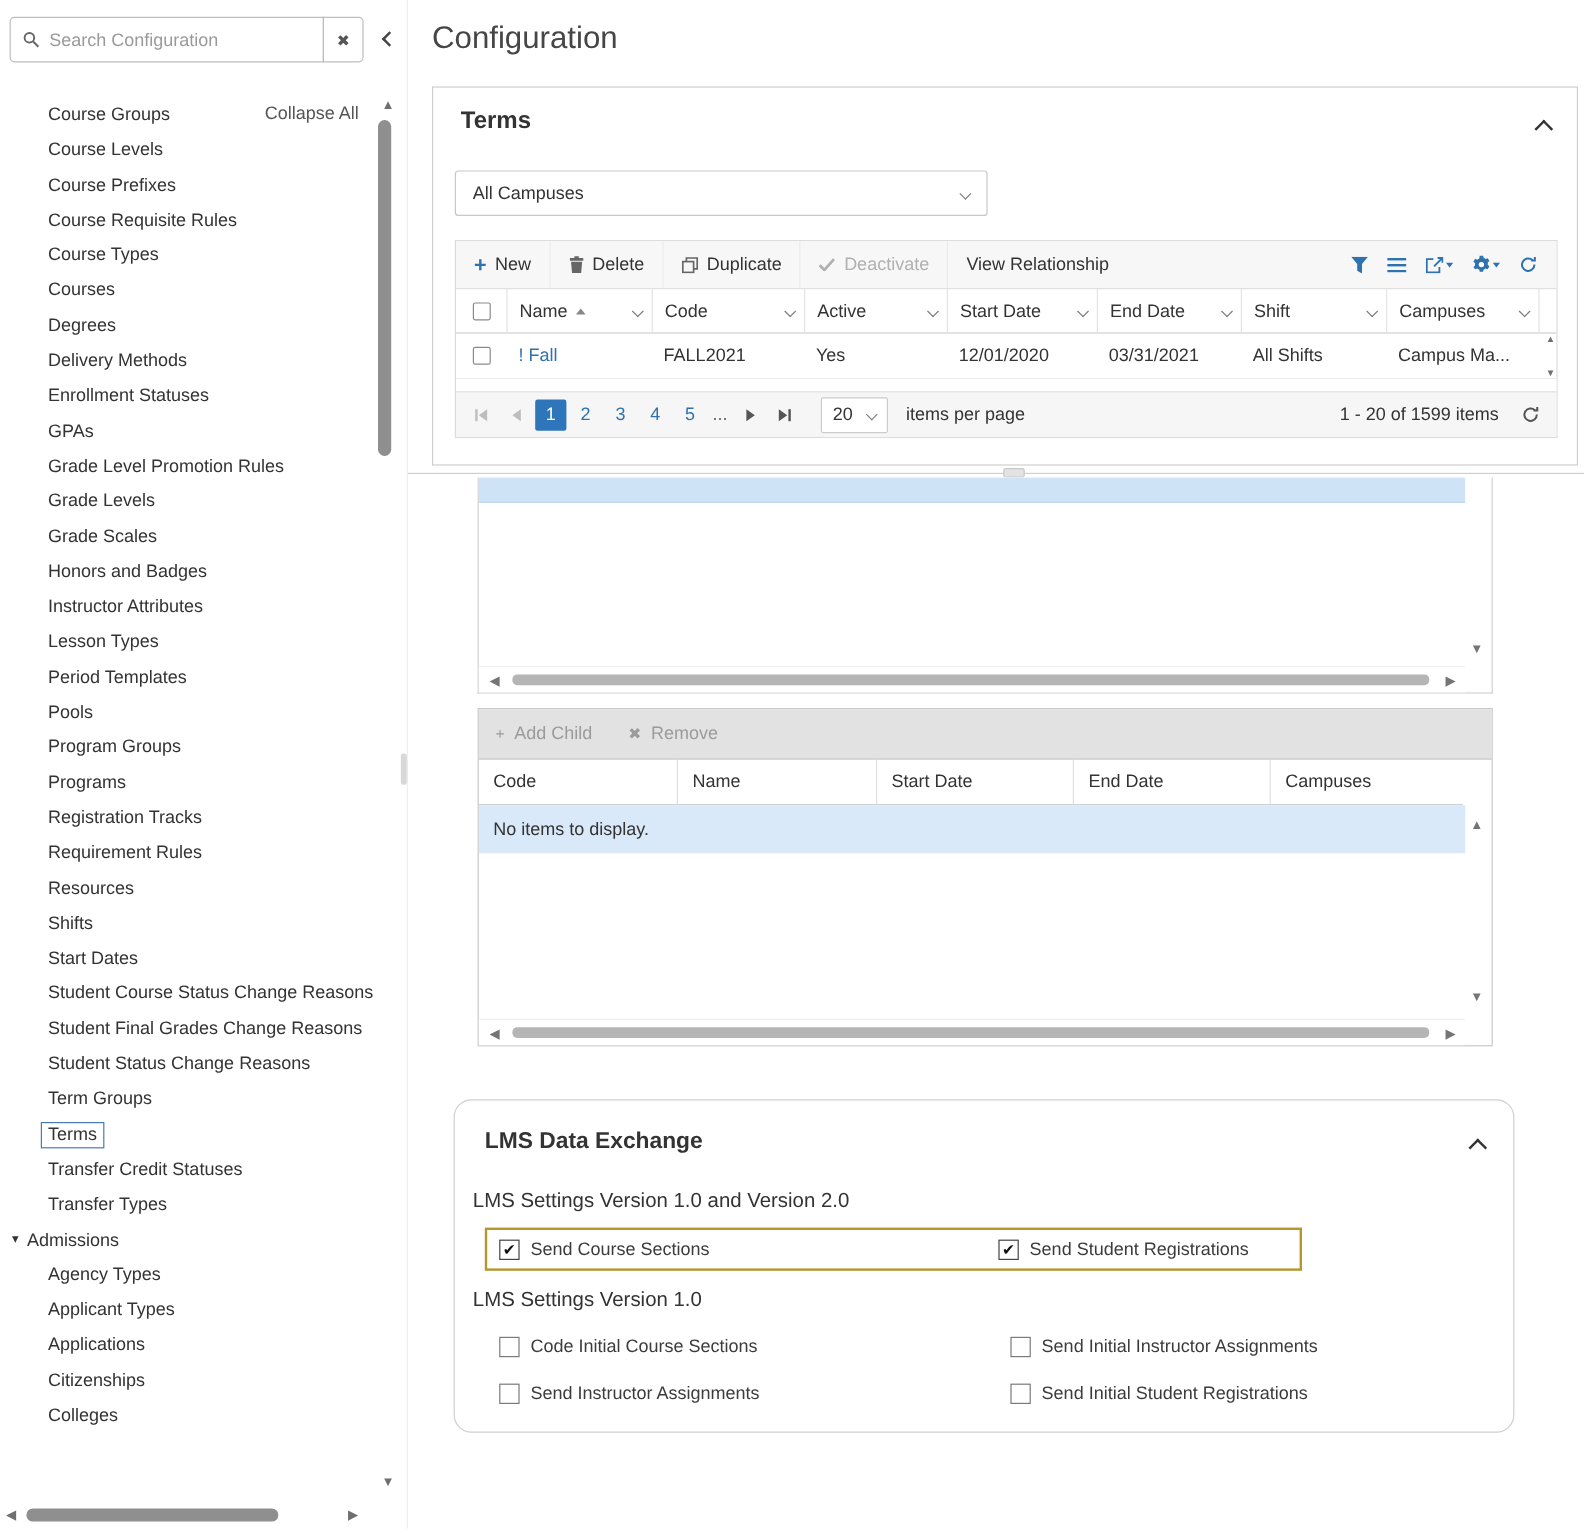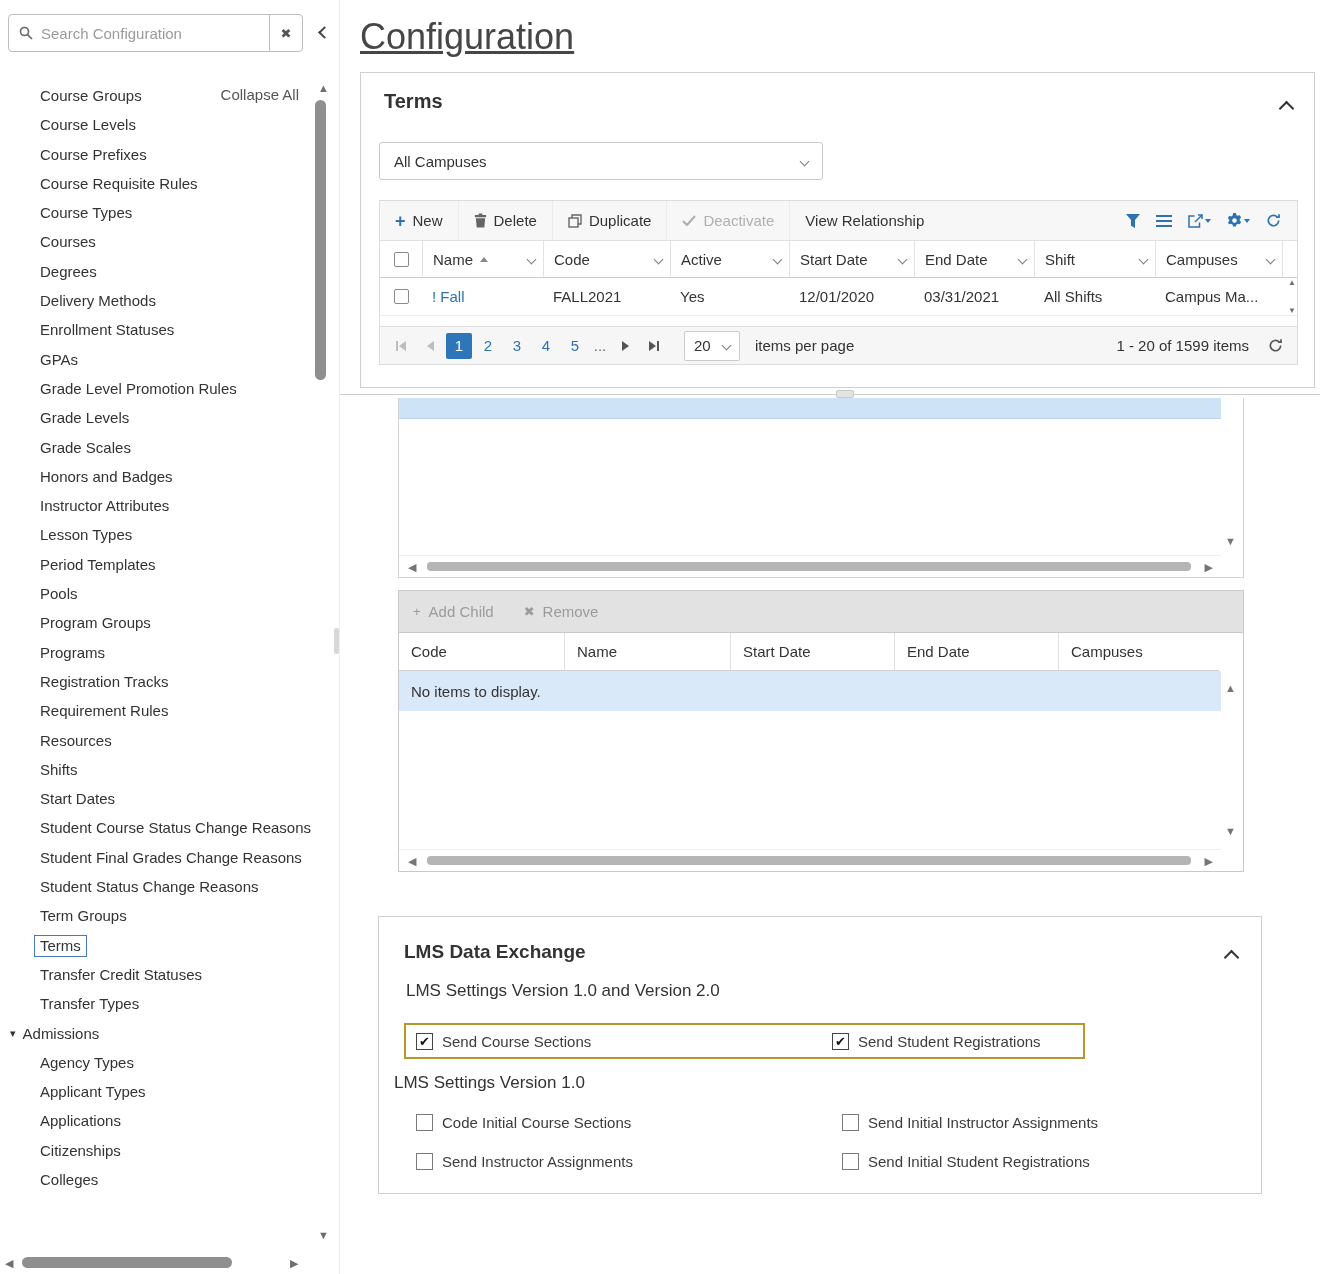--- a/index.html
+++ b/index.html
@@ -26,21 +26,21 @@
   .nav-item.selected span { border:1px solid #4a7ab4; padding:1px 5px 2px 5px; margin-left:-6px; }
   .nav-group { height:29.3px; line-height:29.3px; padding-left:10px; cursor:pointer; display:flex; align-items:center; gap:7px; font-size:15px; }
   .tri { font-size:11px; color:#333; }
   
   .sb-arrow { position:absolute; color:#6f6f6f; font-size:11px; line-height:11px; cursor:pointer; }
   .sb-vthumb { position:absolute; left:315px; top:100px; width:11px; height:280px; background:#8f8f8f; border-radius:6px; cursor:pointer; }
   .sb-hthumb { position:absolute; left:22px; top:1257px; width:210px; height:11px; background:#8f8f8f; border-radius:6px; cursor:pointer; }
   .side-grip { position:absolute; left:334px; top:628px; width:5px; height:26px; background:#d8d8d8; border-radius:2px; cursor:col-resize; }
   
   .main { position:absolute; left:340px; top:0; width:980px; height:1274px; }
-  .page-title { position:absolute; left:20px; top:16px; font-size:36px; font-weight:400; color:#464646;text-decoration:underline; }
+  .page-title { position:absolute; left:20px; top:16px; font-size:26px; font-weight:400; color:#464646; }
   .panel { position:absolute; background:#fff; border:1px solid #cfcfcf; }
   .terms-panel { left:20px; top:72px; width:955px; height:316px; }
   .panel-title { position:absolute; left:23px; top:17px; font-size:20px; font-weight:700; color:#333; }
   .panel-collapse { position:absolute; cursor:pointer; }
   .terms-panel .panel-collapse { right:22px; top:27px; }
   .campus-select { position:absolute; left:18px; top:69px; width:444px; height:38px; border:1px solid #c8c8c8; border-radius:3px; display:flex; align-items:center; padding:0 14px; cursor:pointer; background:#fff; }
   .campus-select .chev-down-sm { position:absolute; right:14px; }
   .grid-block { position:absolute; left:18px; top:127px; width:919px; border:1px solid #dcdcdc; }
   .gtoolbar { height:40px; background:#f7f7f7; border-bottom:1px solid #e0e0e0; display:flex; align-items:center; }
   .tb-btn { display:flex; align-items:center; gap:7px; padding:0 15px; height:100%; font-size:15px; color:#333; cursor:pointer; border-left:1px solid #ececec; }
@@ -93,25 +93,25 @@
   .child-grid { position:absolute; left:58px; top:590px; width:846px; height:282px; border:1px solid #c9c9c9; background:#fff; }
   .cg-toolbar { height:42px; background:#e2e2e2; border-bottom:1px solid #c9c9c9; display:flex; align-items:center; gap:30px; padding-left:14px; }
   .dis-btn { display:flex; align-items:center; gap:8px; color:#9b9b9b; font-size:15px; cursor:default; }
   .dis-btn .dico { font-size:13px; color:#9b9b9b; }
   .cg-head { display:flex; height:38px; border-bottom:1px solid #d0d0d0; margin-right:24px; }
   .cg-cell { flex:none; display:flex; align-items:center; padding-left:12px; font-size:15px; border-left:1px solid #e0e0e0; white-space:nowrap; overflow:hidden; }
   .cg-cell:first-child { border-left:none; }
   .cg-c0 { width:165px; } .cg-c1 { width:166px; } .cg-c2 { width:164px; } .cg-c3 { width:164px; } .cg-c4 { width:163px; }
   .empty-row { height:40px; width:822px; background:#d9e9f9; display:flex; align-items:center; padding-left:12px; font-size:15px; color:#333; }
   
-  .lms-panel { left:38px; top:916px; width:884px; height:278px; }
+  .lms-panel { left:38px; top:916px; width:884px; height:278px;border-radius:15px; }
   .lms-title { position:absolute; left:25px; top:24px; font-size:19px; font-weight:700; color:#333; }
   .lms-panel .panel-collapse { right:24px; top:32px; }
   .lms-sec { position:absolute; left:15px; font-size:17px; color:#333; }
-  .sec-v12 { top:64px;margin-left:12px; }
+  .sec-v12 { top:74px; }
   .sec-v1 { top:156px; }
   .gold-box { position:absolute; left:25px; top:106px; width:681px; height:36px; border:2px solid #b8962e; display:flex; align-items:center; background:#fff; }
   .opt { display:flex; align-items:center; gap:9px; font-size:15px; color:#3c3c3c; }
   .gold-box .opt:first-child { width:426px; padding-left:10px; }
   .cb { width:17px; height:17px; border:1px solid #7a7a7a; background:#fff; display:flex; align-items:center; justify-content:center; cursor:pointer; flex:none; }
   .cb.checked { border-color:#444; }
   .cb .mark { font-size:13px; font-weight:bold; color:#111; line-height:13px; }
   .v1-opt { position:absolute; }
   .v1-r0 { top:197px; } .v1-r1 { top:236px; }
   .v1-cl { left:37px; } .v1-cr { left:463px; }

